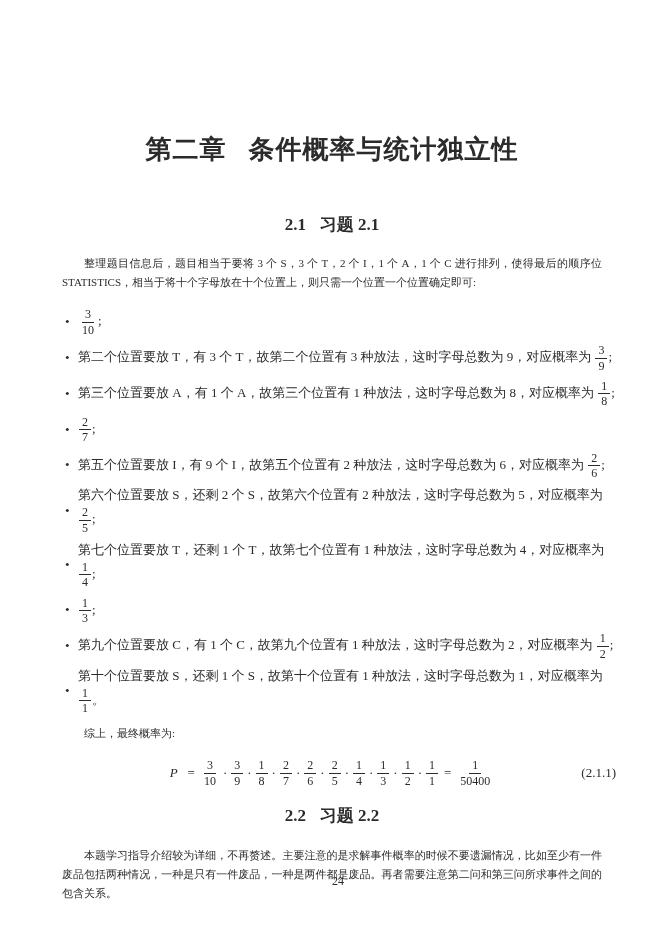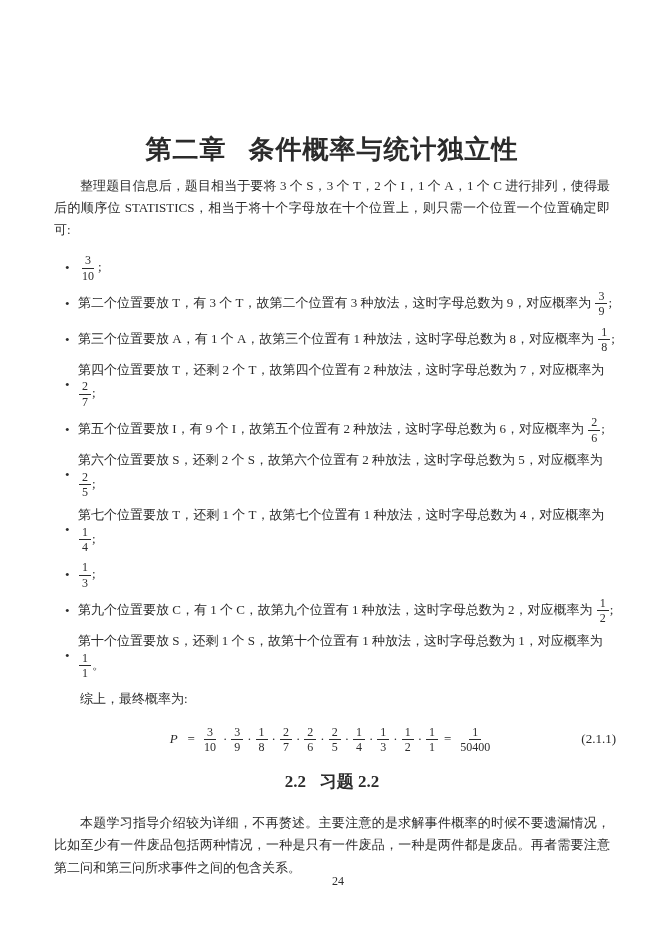--- a/index.html
+++ b/index.html
@@ -21,22 +21,22 @@
   }
   .chapter-title .chapter-label{margin-right:0.85em;}
   .section-heading{
     margin:0;text-align:center;
     font-size:17px;font-weight:bold;
   }
   .section-heading .sec-num{margin-right:0.8em;}
   #sec21-heading{margin-top:46px;margin-bottom:18px;}
   #sec22-heading{margin-top:16px;margin-bottom:19px;}
   .para{
-    margin:8px;
-    font-size:13px;line-height:1.7;
+    margin:16px;
+    font-size:11px;line-height:1.7;
     text-align:justify;
   }
   .indent{text-indent:2em;}
   .bullets{
     list-style:none;
     margin:12px 0 0 0;
     padding:0 0 0 32px;
     font-size:13px;
   }
   .bullets li{
@@ -84,37 +84,40 @@
 </head>
 <body>
 
 <div class="page">
   <div class="content">
 
     <h1 class="chapter-title">
       <span class="chapter-label">第二章</span><span>条件概率与统计独立性</span>
     </h1>
 
+    <h2 class="section-heading" id="sec21-heading">
+      <span class="sec-num">2.1</span><span>习题 2.1</span>
+    </h2>
 
     <p class="para indent">整理题目信息后，题目相当于要将 3 个 S，3 个 T，2 个 I，1 个 A，1 个 C 进行排列，使得最后的顺序位 STATISTICS，相当于将十个字母放在十个位置上，则只需一个位置一个位置确定即可:</p>
 
     <ul class="bullets">
       <li><span class="frac">
             <span class="fnum">3</span>
             <span class="fden">10</span>
           </span><span>;</span></li>
       <li><span>第二个位置要放 T，有 3 个 T，故第二个位置有 3 种放法，这时字母总数为 9，对应概率为 </span><span class="frac">
             <span class="fnum">3</span>
             <span class="fden">9</span>
           </span><span>;</span></li>
       <li><span>第三个位置要放 A，有 1 个 A，故第三个位置有 1 种放法，这时字母总数为 8，对应概率为 </span><span class="frac">
             <span class="fnum">1</span>
             <span class="fden">8</span>
           </span><span>;</span></li>
-      <li><span>第四个位置要放 T，还剩 2 个 T，故第四个位置有 2 种放法，这时字母总数为 7，对应概率为 </span><span class="frac">
+      <li><span class="frac">
             <span class="fnum">2</span>
             <span class="fden">7</span>
           </span><span>;</span></li>
       <li><span>第五个位置要放 I，有 9 个 I，故第五个位置有 2 种放法，这时字母总数为 6，对应概率为 </span><span class="frac">
             <span class="fnum">2</span>
             <span class="fden">6</span>
           </span><span>;</span></li>
       <li><span>第六个位置要放 S，还剩 2 个 S，故第六个位置有 2 种放法，这时字母总数为 5，对应概率为 </span><span class="frac">
             <span class="fnum">2</span>
             <span class="fden">5</span>

